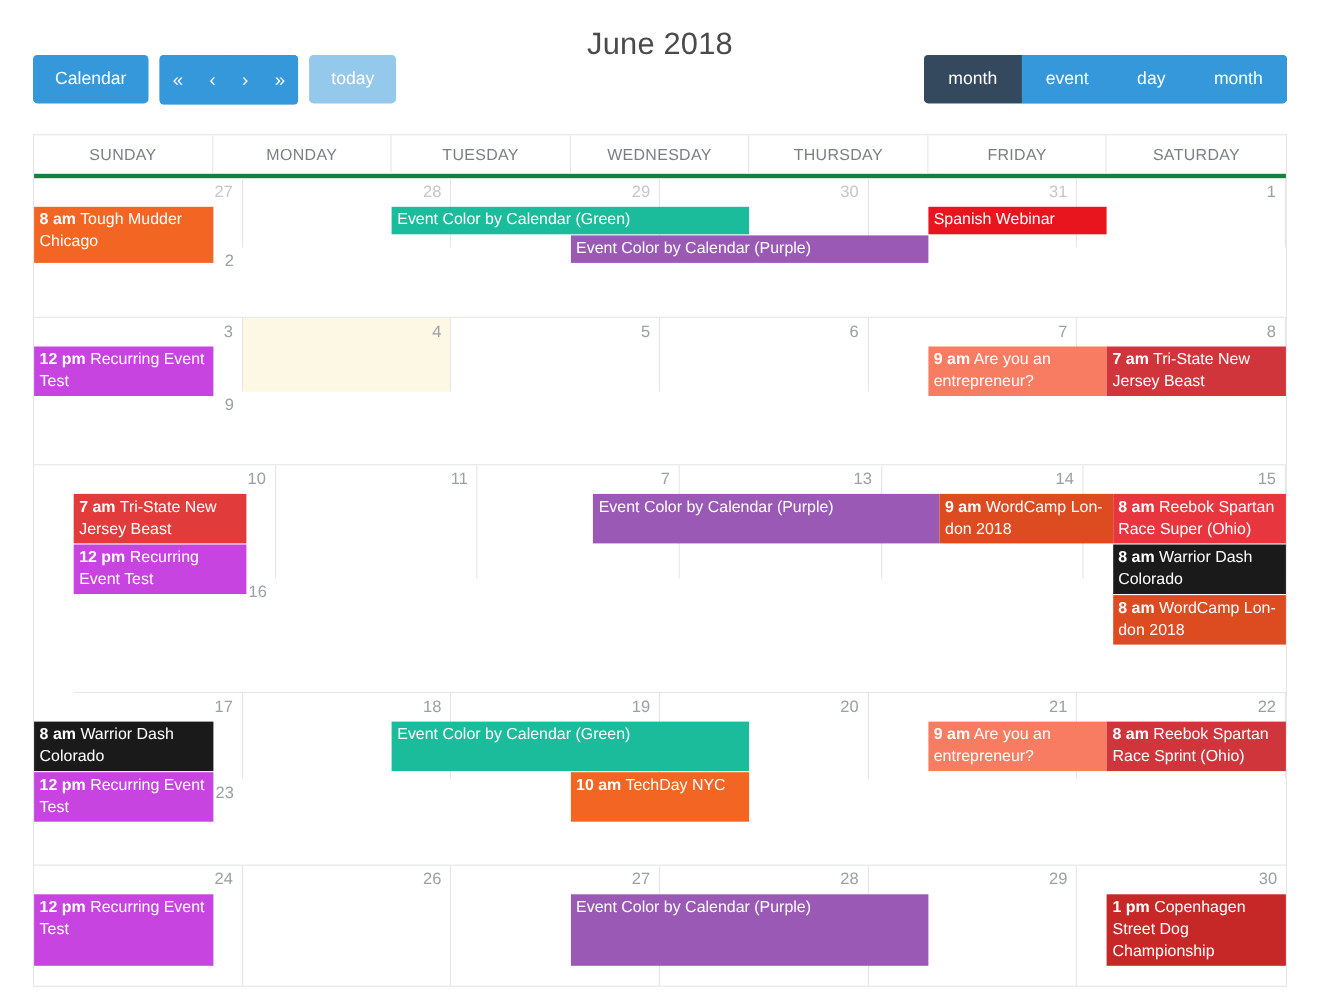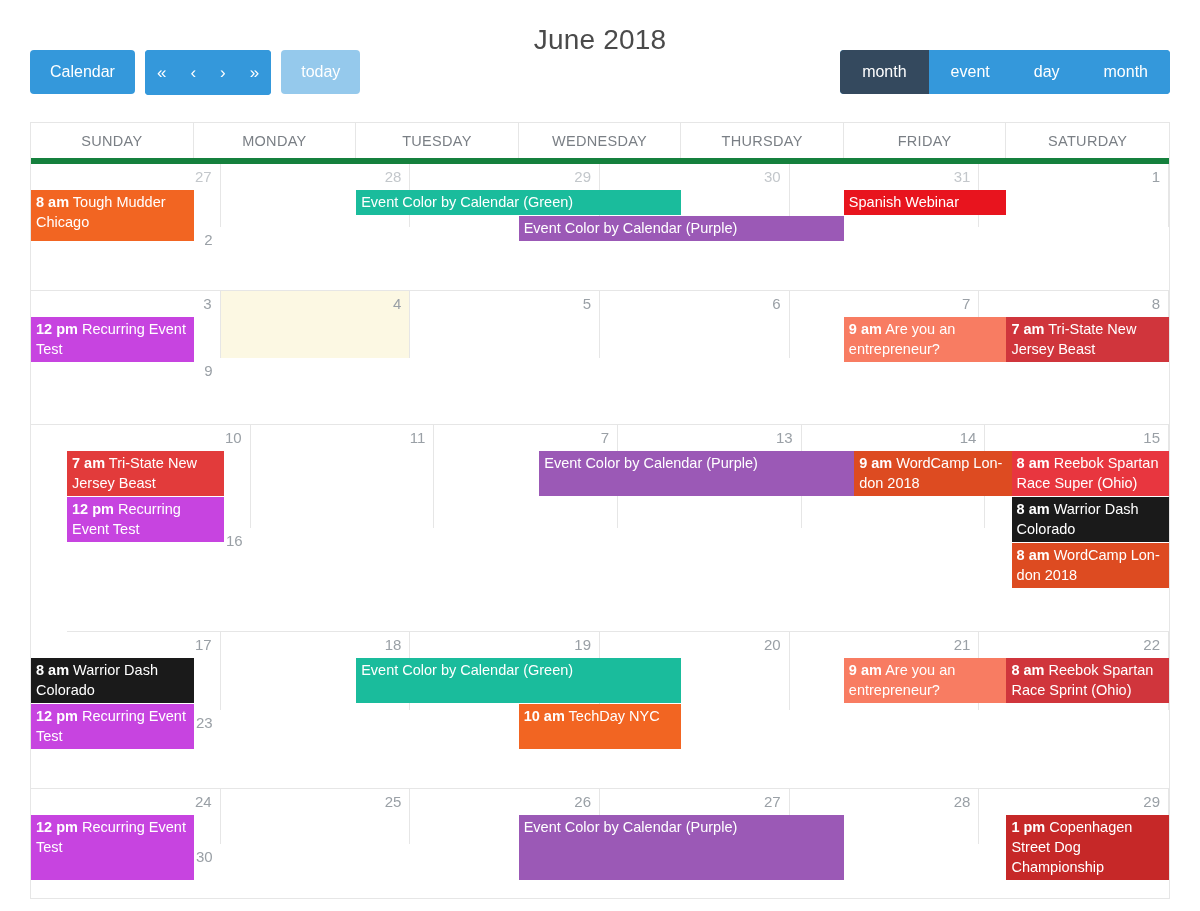--- a/index.html
+++ b/index.html
@@ -76,21 +76,21 @@
     position: absolute;
     left: 30px; top: 122px;
     width: 1140px;
     border: 1px solid #e6e6e6;
     border-bottom: none;
     background: #fff;
   }
   .dow-row {
     display: grid;
     grid-template-columns: repeat(7, 1fr);
-    border-bottom: 6px solid #15803d;
+    border-bottom: 4px solid #15803d;
   }
   .dow {
     text-align: center;
     font-size: 14.5px;
     color: #7a7f85;
     font-weight: 400;
     padding: 10px 0 9px 0;
     border-right: 1px solid #e6e6e6;
     letter-spacing: 0.3px;
   }
@@ -319,23 +319,20 @@
             <div class="evt" style="grid-area: 2 / 1 / auto / span 1; background: rgb(199, 68, 224);"><span class="t">12 pm</span> <span>Recurring Event Test</span></div>
             <div class="evt" style="grid-area: 2 / 4 / auto / span 1; background: rgb(242, 101, 34);"><span class="t">10 am</span> <span>TechDay NYC</span></div>
           </div>
         </div>
         <div class="week w5">
           <div class="week-bg">
             <div class="daycell">
               <div class="daynum">24</div>
             </div>
             <div class="daycell">
-              <div class="daynum">25</div>
-            </div>
-            <div class="daycell">
               <div class="daynum">26</div>
             </div>
             <div class="daycell">
               <div class="daynum">27</div>
             </div>
             <div class="daycell">
               <div class="daynum">28</div>
             </div>
             <div class="daycell">
               <div class="daynum">29</div>

